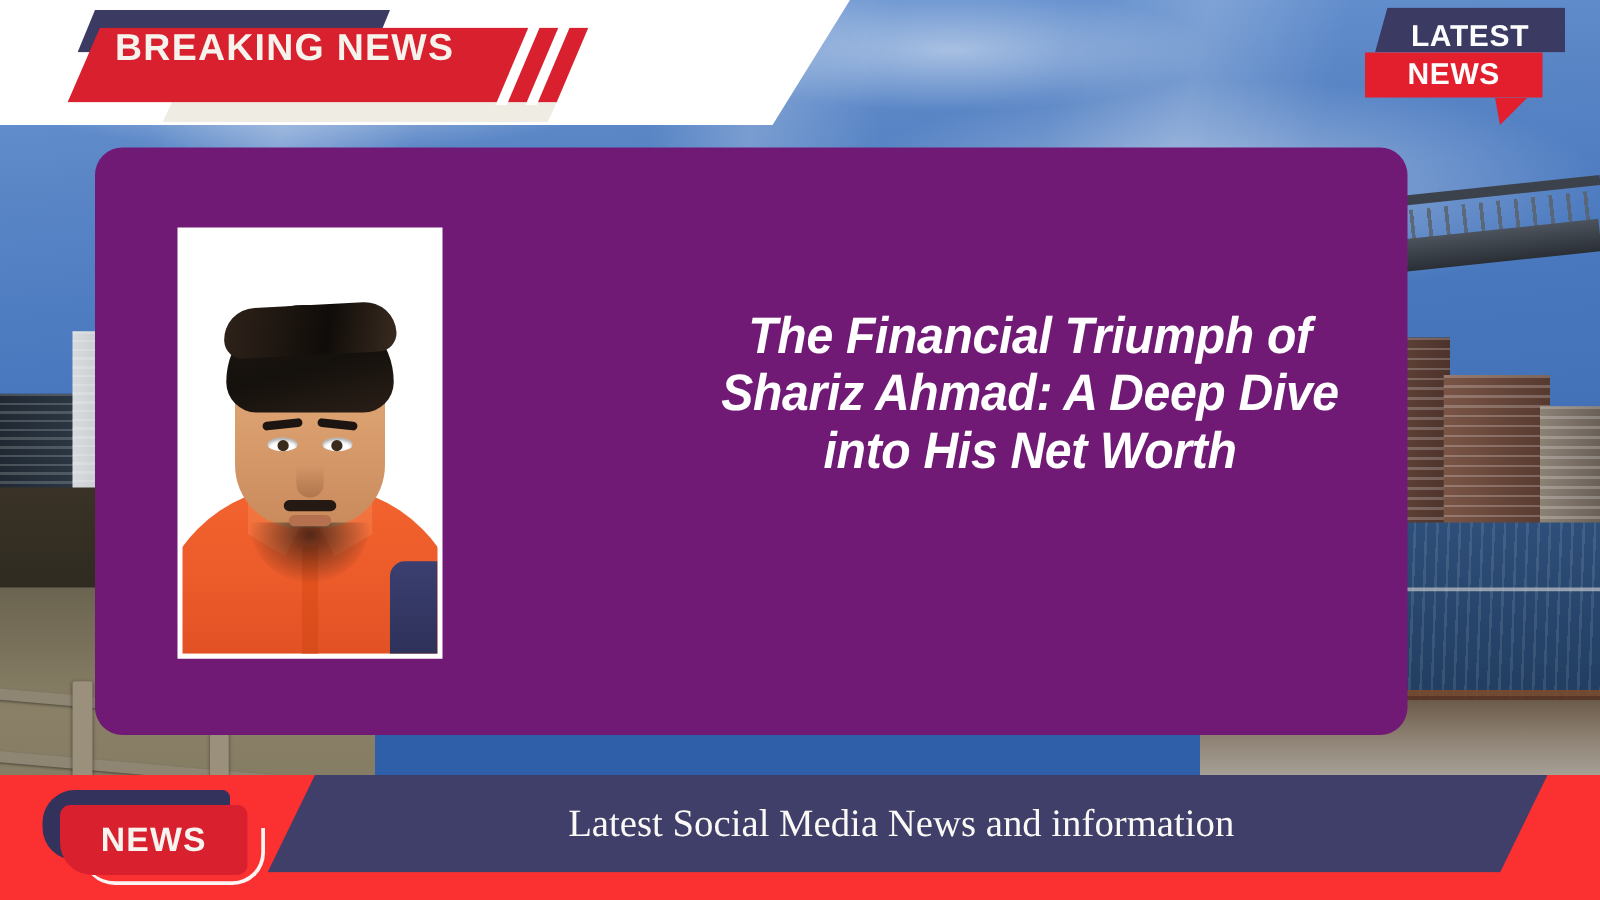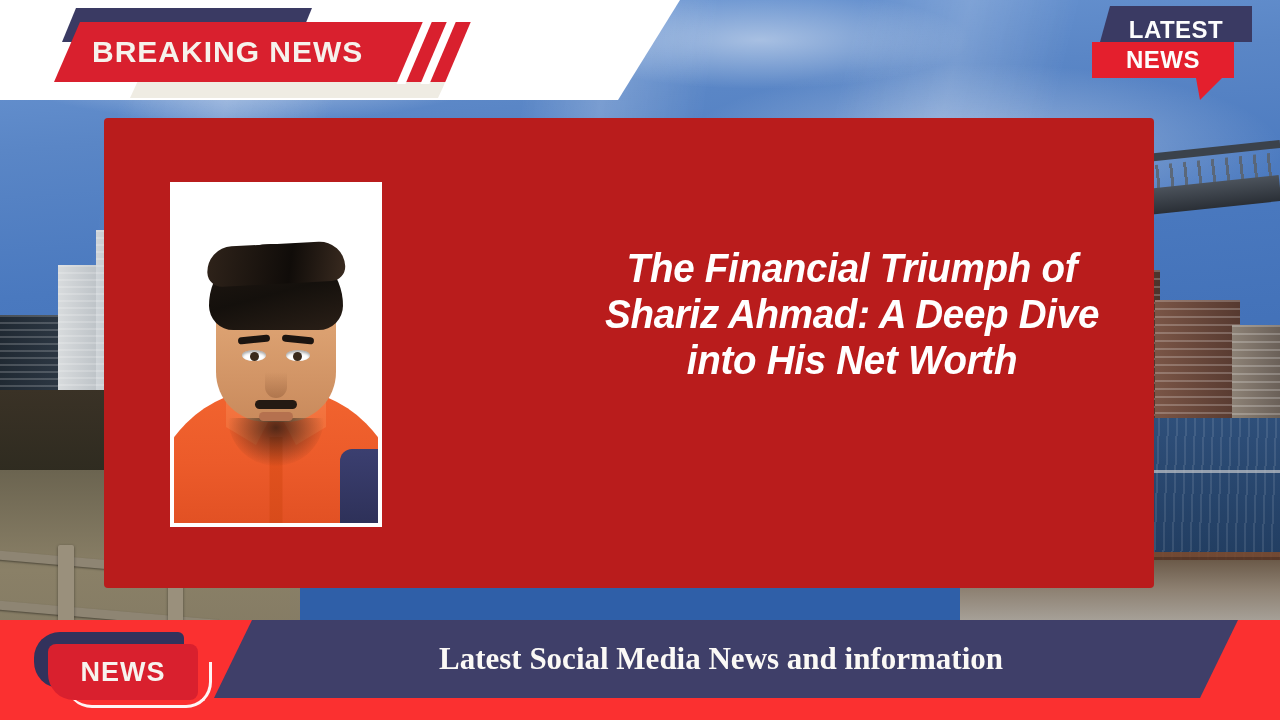--- a/index.html
+++ b/index.html
@@ -132,21 +132,21 @@
   }
   .bn-cream {
     position:absolute; left:130px; top:72px; width:320px; height:26px;
     background:#efece3;
     clip-path:polygon(12px 0, 320px 0, 308px 26px, 0 26px);
   }
   .bn-red {
     position:absolute; left:54px; top:22px; width:420px; height:60px;
     background:#d9202e;
     clip-path:polygon(26px 0, 420px 0, 394px 60px, 0 60px);
-    display:flex; align-items:center;
+    display:flex; align-items:flex-start;
   }
   .bn-red-label {
     color:#f6f2ec; font-size:30px; font-weight:700; letter-spacing:1px;
     margin-left:38px; white-space:nowrap;
   }
   .bn-slashes {
     position:absolute; left:404px; top:22px; width:90px; height:60px;
     pointer-events:none;
   }
   .bn-slash {
@@ -172,22 +172,22 @@
     background:#e41f2d;
     clip-path:polygon(0 0, 26px 0, 4px 22px);
   }
   .ln-text {
     color:#fdfdfd; font-size:24px; font-weight:700; letter-spacing:.5px;
     line-height:1;
   }
 
   
   .card {
-    position:absolute; left:104px; top:118px; width:1050px; height:470px;
-    background:#b91c1c; border-radius:4px;
+    position:absolute; left:76px; top:118px; width:1050px; height:470px;
+    background:#701a75; border-radius:22px;
   }
   .photo-frame {
     position:absolute; left:66px; top:64px; width:212px; height:345px;
     background:#ffffff; padding:4px;
     overflow:hidden;
   }
   .photo-inner {
     position:relative; width:100%; height:100%;
     background:#ffffff; overflow:hidden;
   }
@@ -303,21 +303,21 @@
     background:#fb3030;
   }
   .bottom-navy {
     position:absolute; left:214px; bottom:22px; width:1024px; height:78px;
     background:#3f3f69;
     clip-path:polygon(38px 0, 1024px 0, 986px 78px, 0 78px);
     display:flex; align-items:center; justify-content:center;
   }
   .bottom-text {
     color:#fbf9f6; font-family:"Liberation Serif", serif;
-    font-size:31px; font-weight:700; white-space:nowrap;
+    font-size:31px; font-weight:400; white-space:nowrap;
     margin-left:-10px;
   }
 
   
   .news-logo { position:absolute; left:24px; bottom:8px; width:190px; height:84px; }
   .nl-navy {
     position:absolute; left:10px; top:4px; width:150px; height:56px;
     background:#32325c; border-radius:26px 6px 6px 26px;
   }
   .nl-red {

